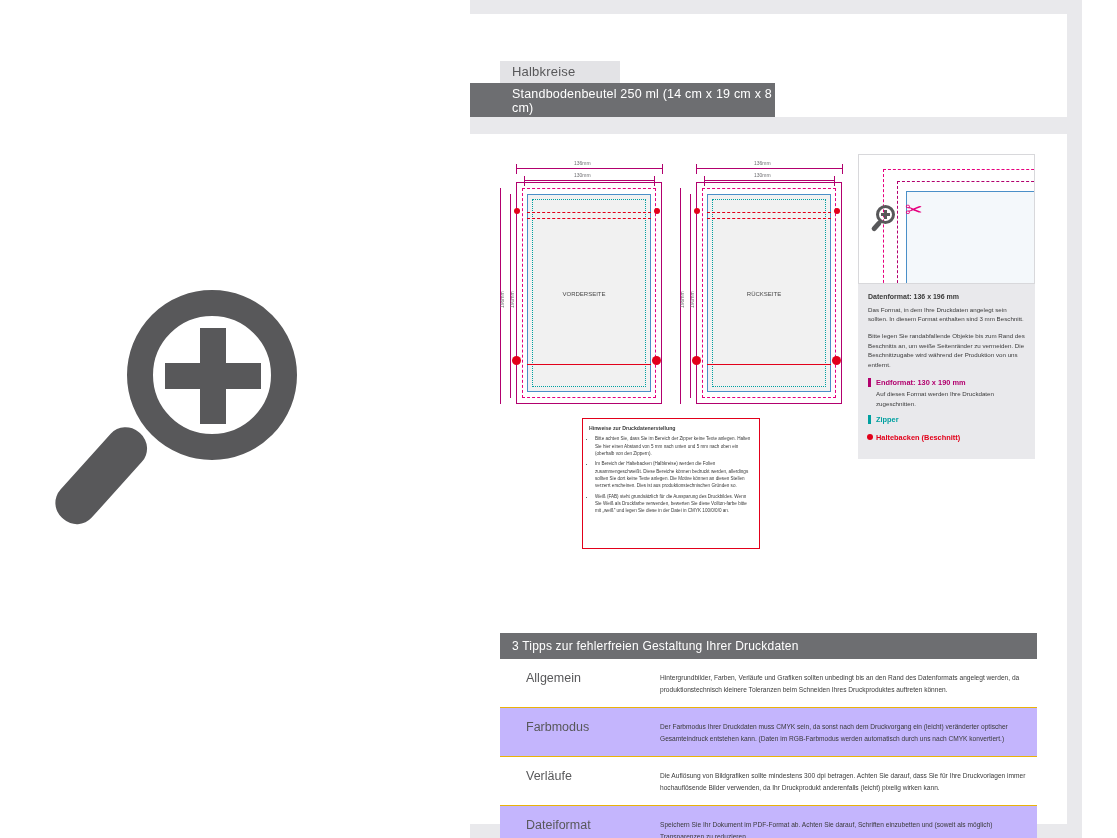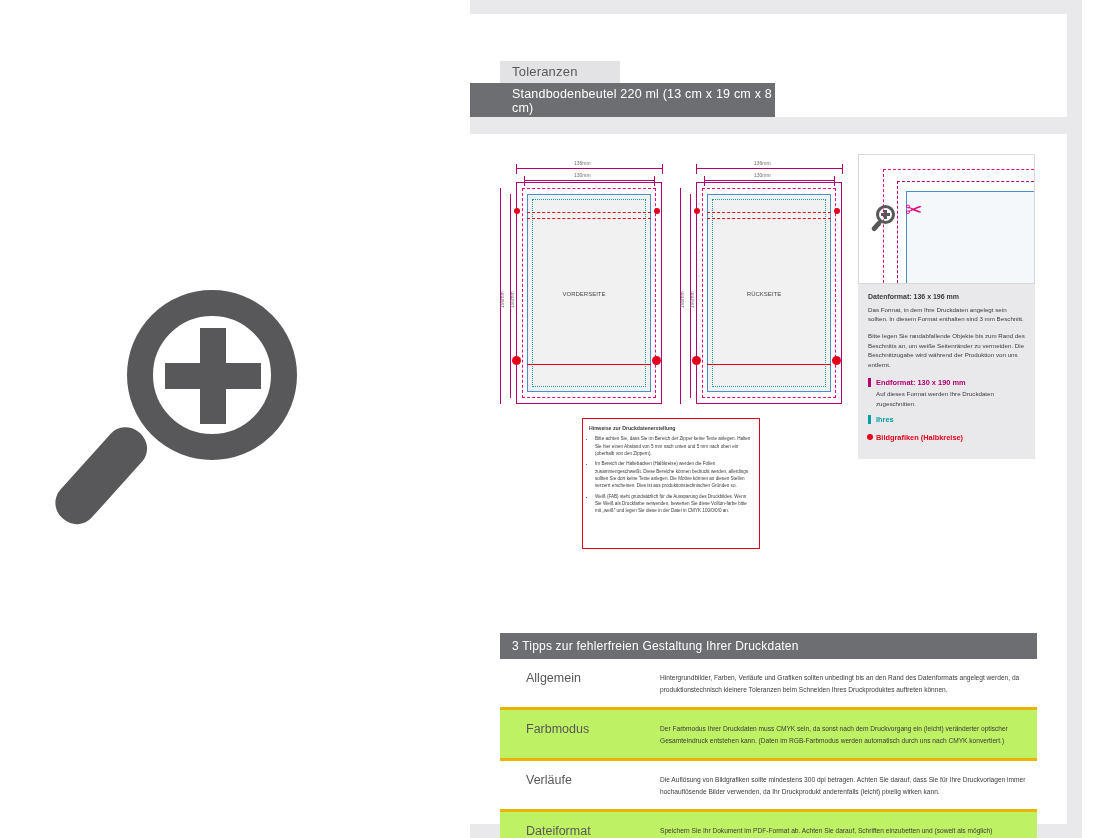--- a/index.html
+++ b/index.html
@@ -286,24 +286,24 @@
   }
   #tips-head {
     background: #6d6e71;
     color: #ffffff;
     font-size: 12px;
     padding: 6px 12px;
     letter-spacing: .2px;
   }
   .tip-row {
     display: flex;
-    border-bottom: 3px solid #eab308;
-    background: #ffffff;
-  }
-  .tip-row.alt { background: #bef264; }
+    border-bottom: 1px solid #eab308;
+    background: #ffffff;
+  }
+  .tip-row.alt { background: #c4b5fd; }
   .tip-label {
     width: 160px;
     min-width: 160px;
     font-size: 12.5px;
     color: #58585a;
     padding: 12px 0 12px 26px;
     box-sizing: border-box;
   }
   .tip-text {
     font-size: 6.6px;
@@ -321,24 +321,24 @@
     <div class="handle"></div>
     <div class="plus-h"></div>
     <div class="plus-v"></div>
   </div>
 </div>
 
 <div id="sheet">
   <div id="sheet-inner">
 
     <div id="tab-datenblatt">
-      <span>Toleranzen</span>
+      <span>Halbkreise</span>
     </div>
     <div id="title-bar">
-      <div class="t1">Standbodenbeutel 220 ml (13 cm x 19 cm x 8 cm)</div>
+      <div class="t1">Standbodenbeutel 250 ml (14 cm x 19 cm x 8 cm)</div>
       <div class="t2">mit neutralem Boden mit Zipper, 4-farbig bedruckt</div>
     </div>
     <div id="grey-band"></div>
 
     <div class="bagwrap" style="left:24px; top:142px; width:180px; height:250px;">
 
       <div class="dimline" style="left:22px; top:12px; width:146px; height:1px;"></div>
       <div class="dimline" style="left:30px; top:24px; width:130px; height:1px;"></div>
       <div class="dimlabel" style="left:80px; top:4px;">136mm</div>
       <div class="dimlabel" style="left:80px; top:16px;">130mm</div>
@@ -426,26 +426,26 @@
 
         <div class="legend-item">
           <span class="swatch sw-pink"></span>
           <div class="lg-title c-pink">Endformat: 130 x 190 mm</div>
           <div class="lg-body">Auf dieses Format werden Ihre Druckdaten zugeschnitten.</div>
         </div>
 
 
         <div class="legend-item">
           <span class="swatch sw-zip"></span>
-          <div class="lg-title c-teal">Ihres</div>
+          <div class="lg-title c-teal">Zipper</div>
         </div>
 
         <div class="legend-item">
           <span class="swatch sw-red"></span>
-          <div class="lg-title c-red">Bildgrafiken (Halbkreise)</div>
+          <div class="lg-title c-red">Haltebacken (Beschnitt)</div>
         </div>
       </div>
     </div>
 
     <div id="tips">
       <div id="tips-head">3 Tipps zur fehlerfreien Gestaltung Ihrer Druckdaten</div>
 
       <div class="tip-row">
         <div class="tip-label">Allgemein</div>
         <div class="tip-text">Hintergrundbilder, Farben, Verläufe und Grafiken sollten unbedingt bis an den Rand des Datenformats angelegt werden, da produktionstechnisch kleinere Toleranzen beim Schneiden Ihres Druckproduktes auftreten können.</div>

